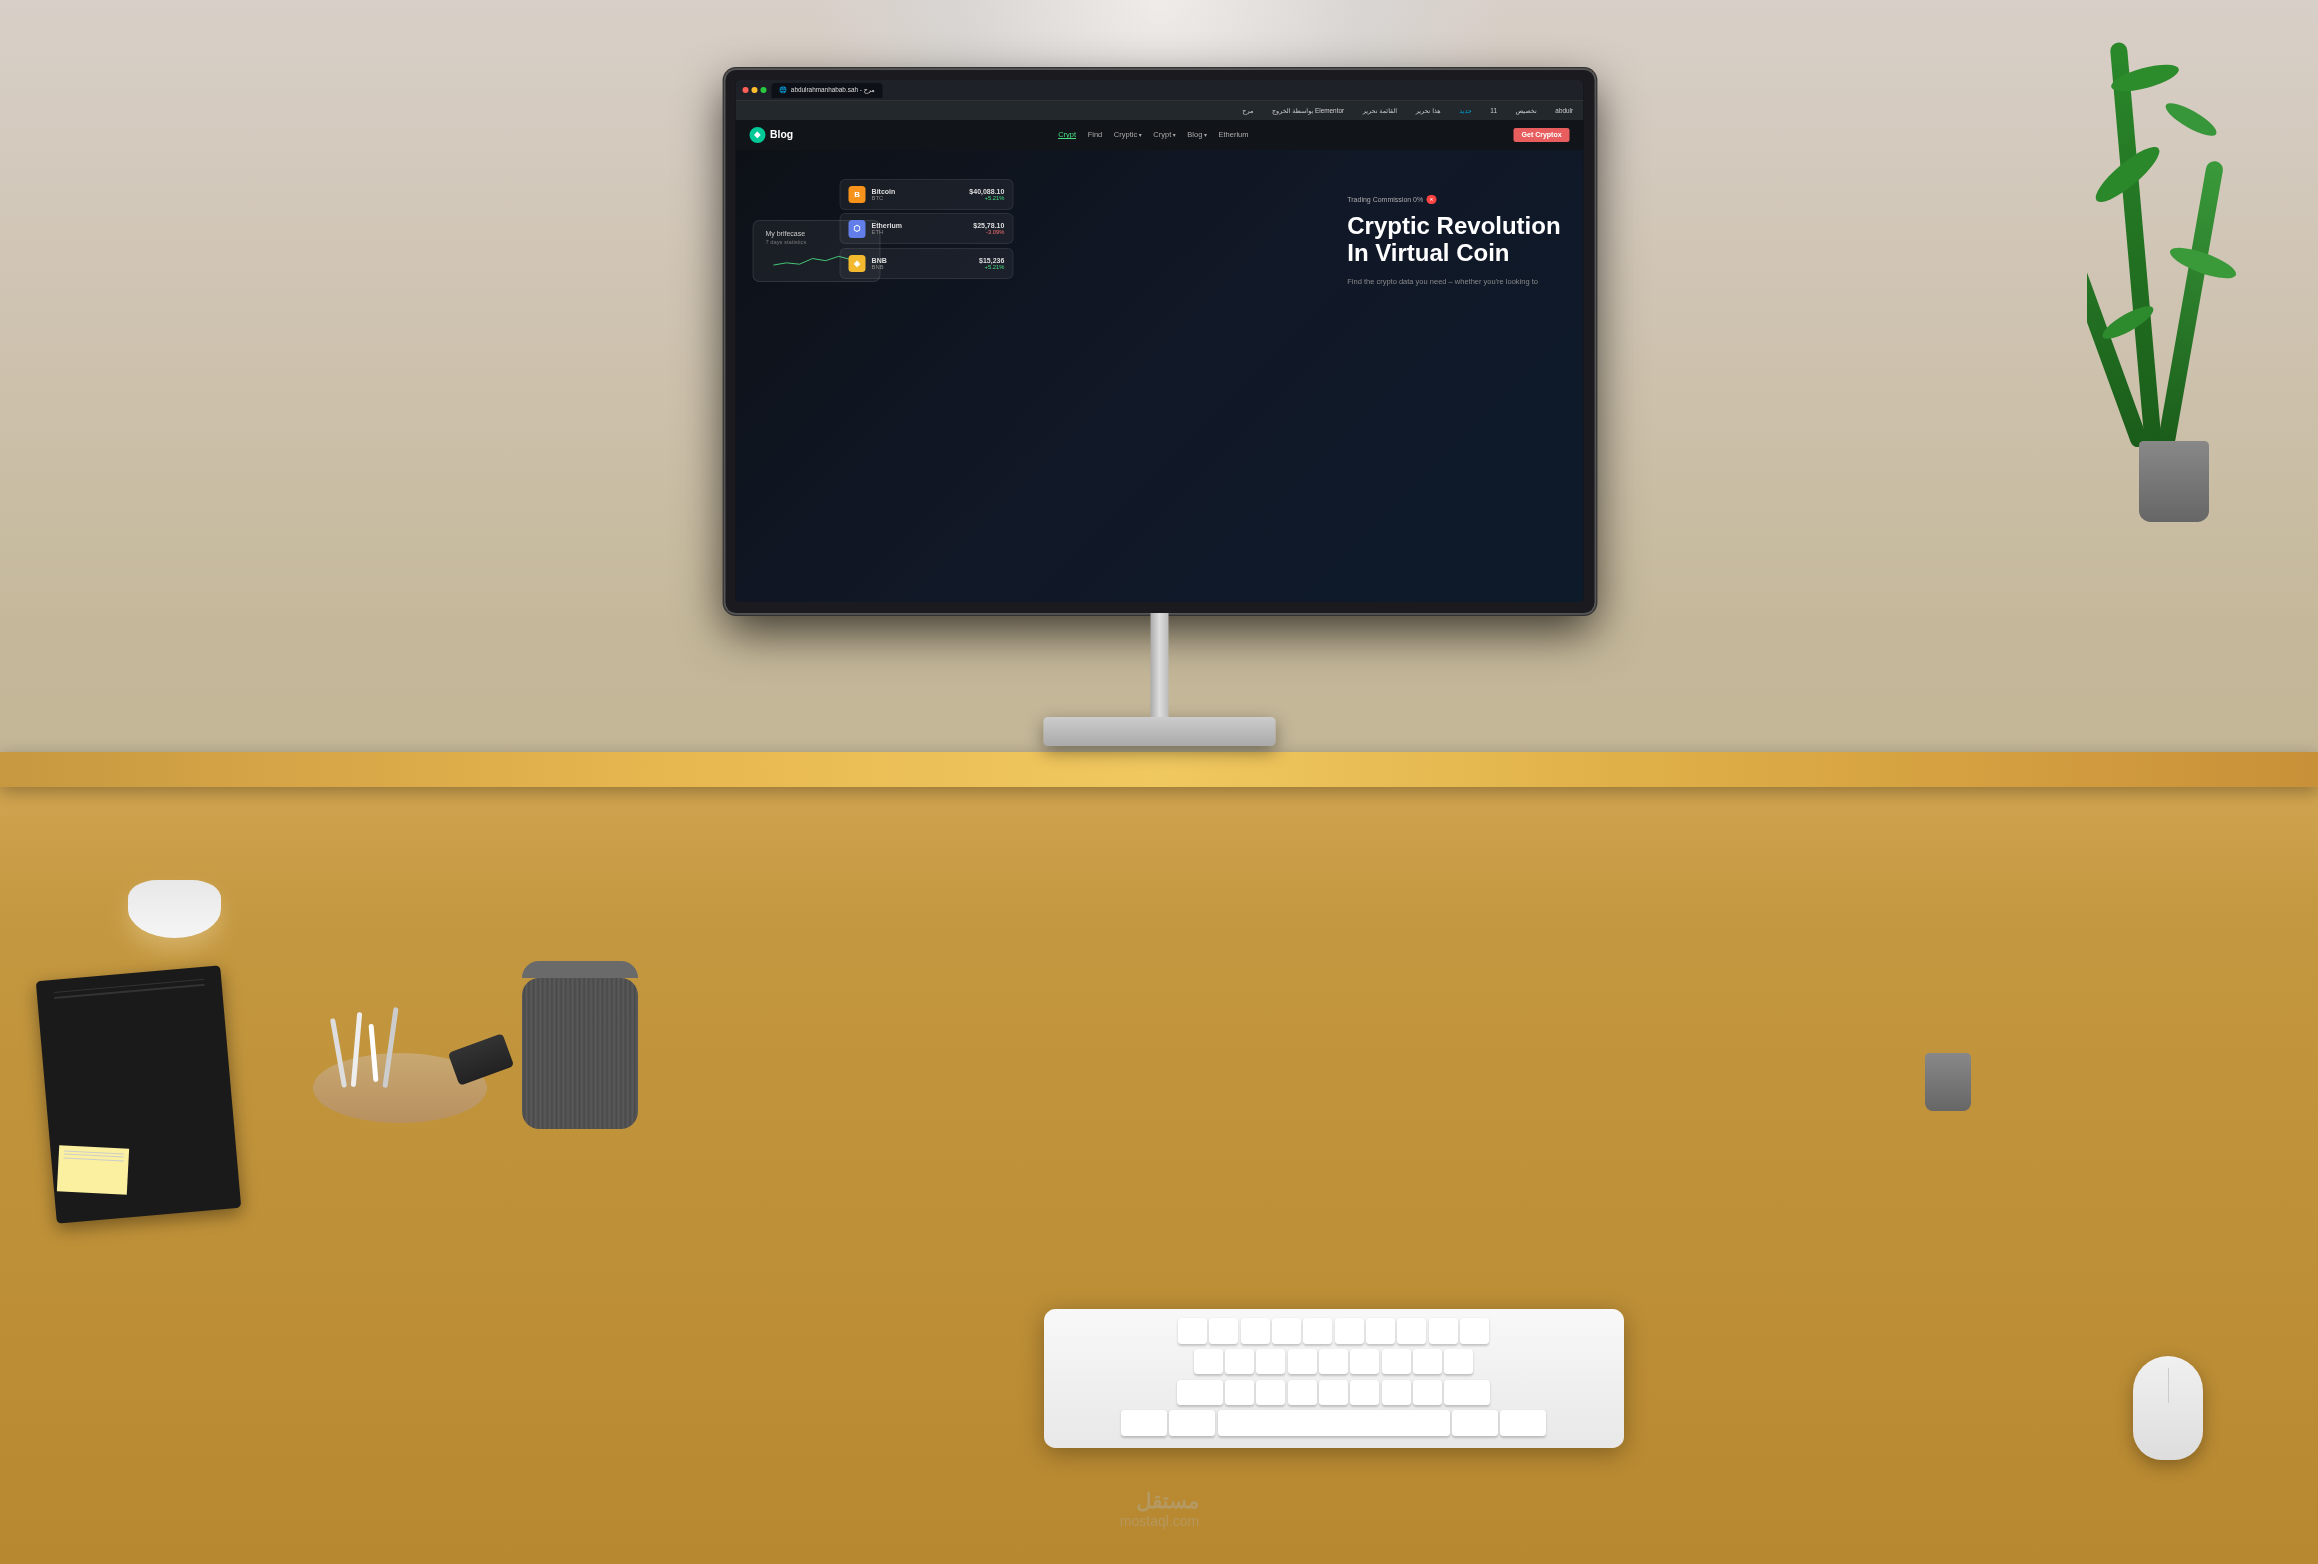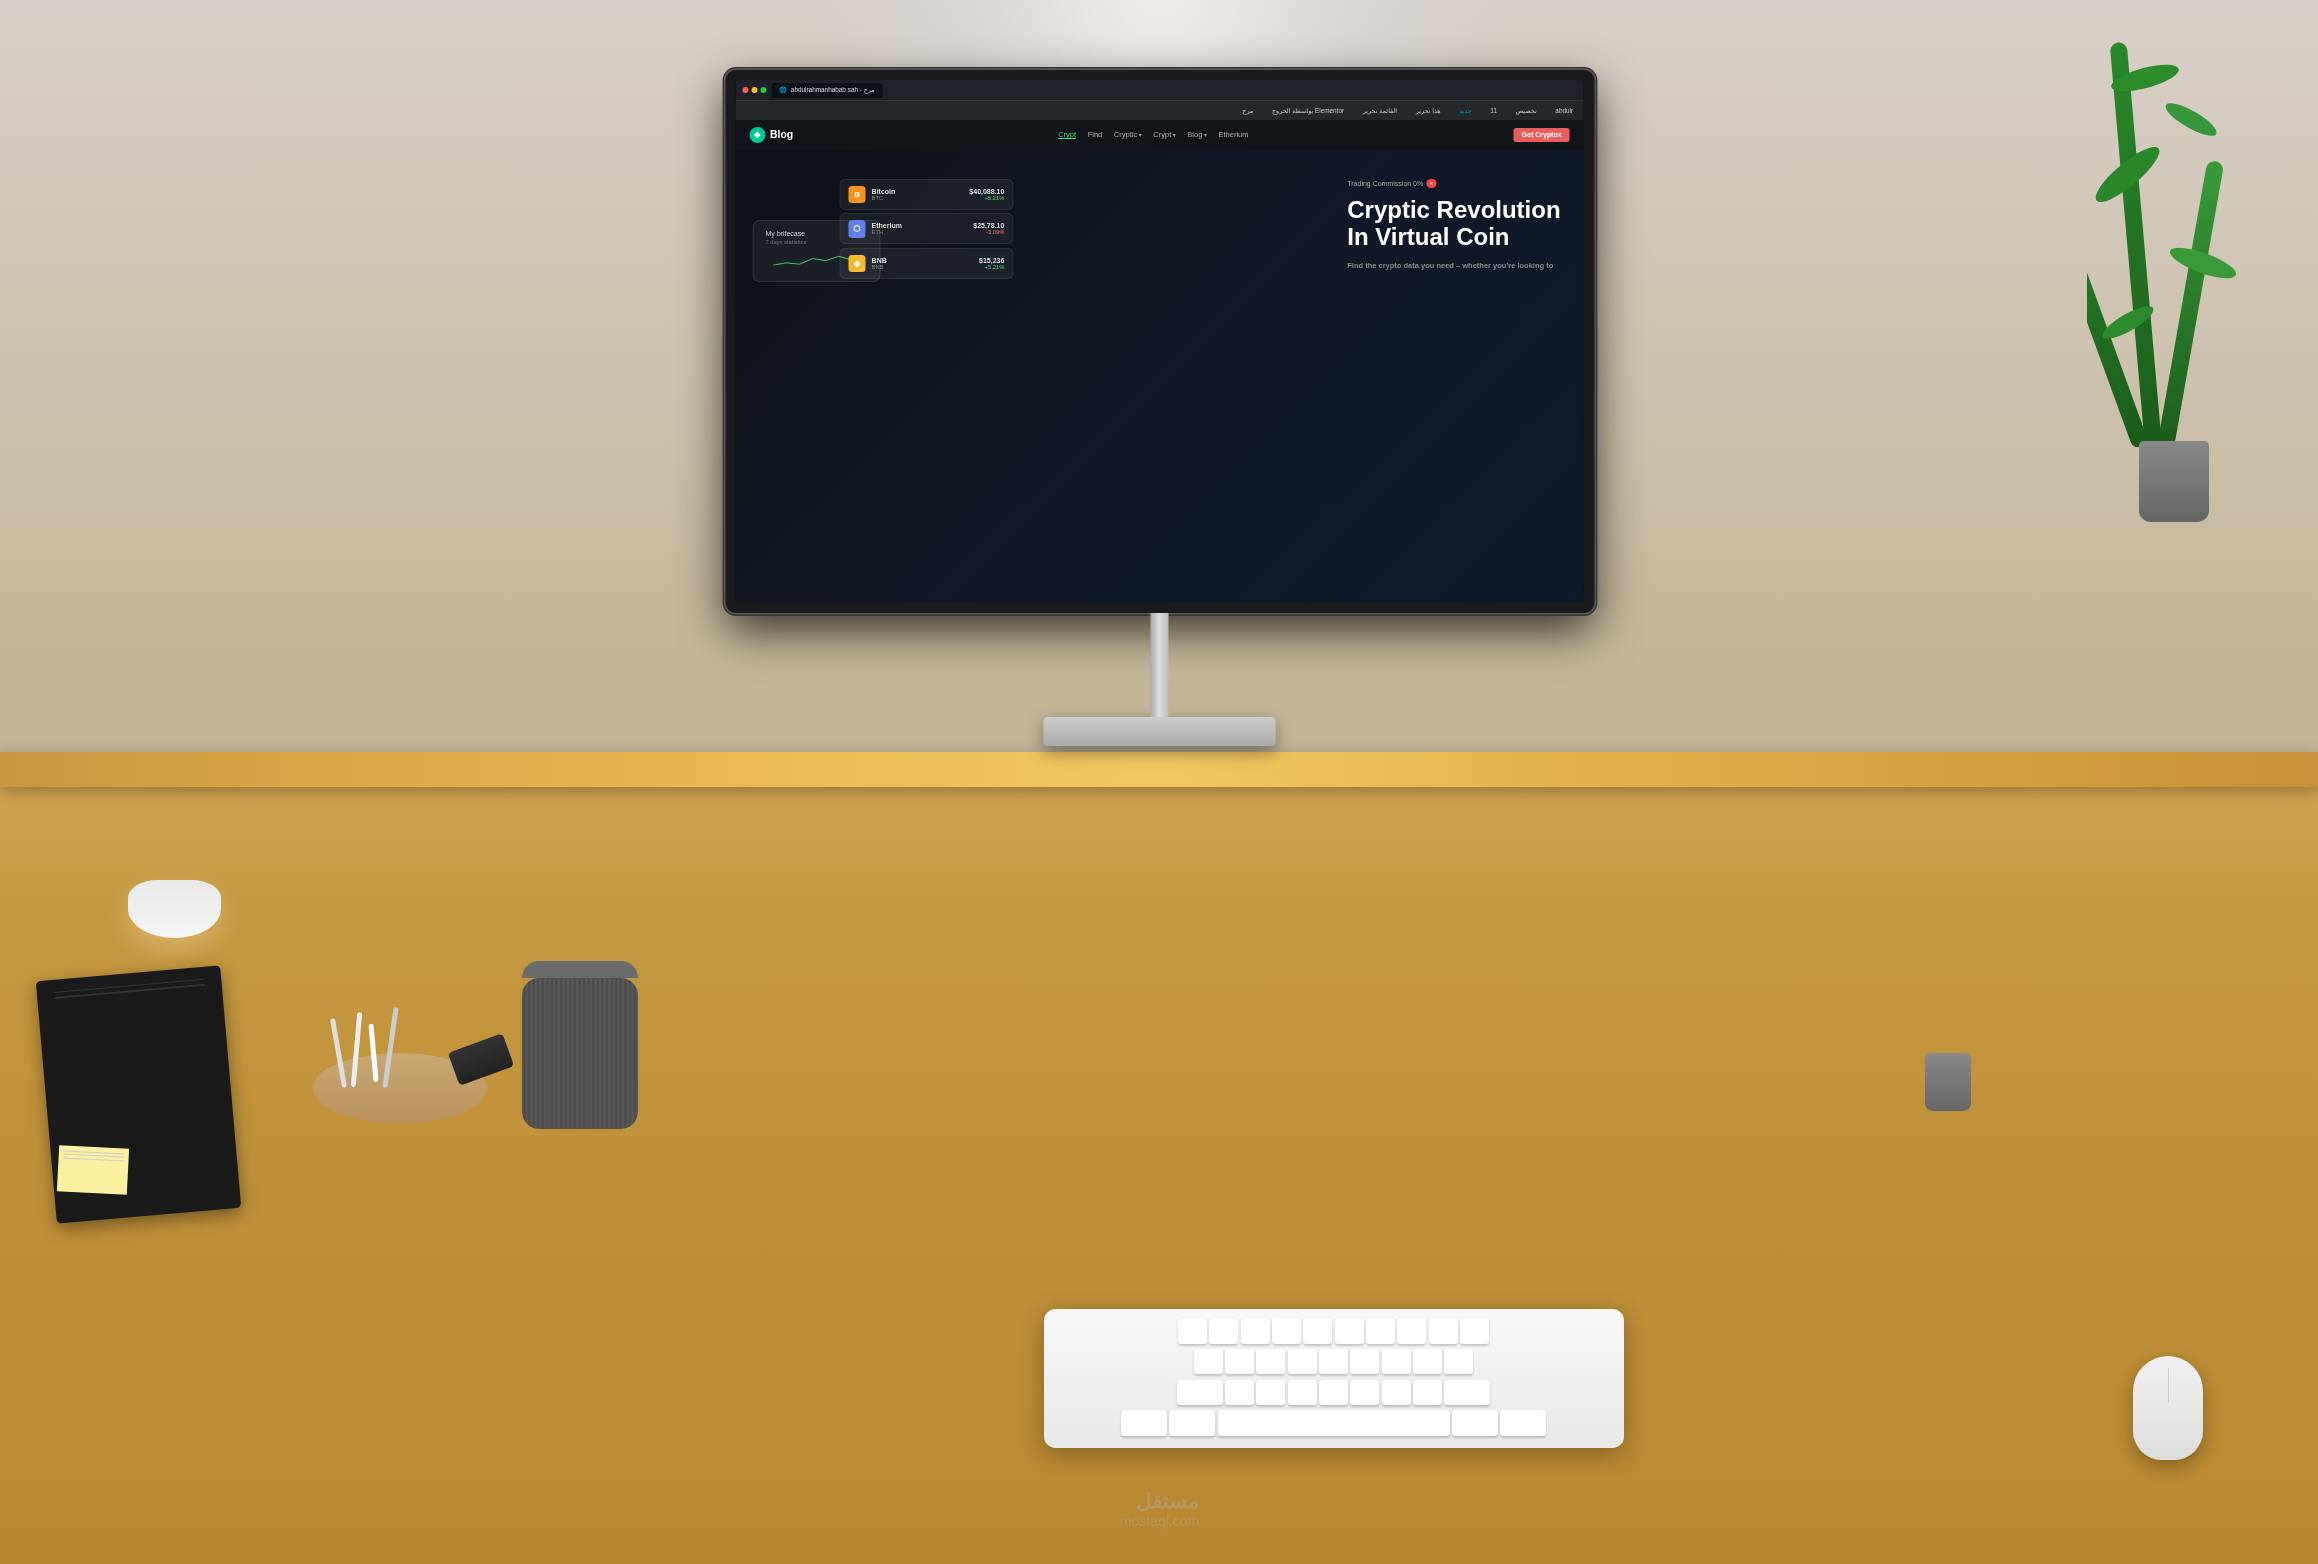--- a/index.html
+++ b/index.html
@@ -300,21 +300,21 @@
     .crypto-price { text-align: right; }
     .price-value { color: #ddd; font-size: 7px; font-weight: bold; }
     .price-change { font-size: 5.8px; }
     .price-up { color: #4ade80; }
     .price-down { color: #f87171; }
 
     
     .hero-content {
       position: absolute;
       right: 23px;
-      top: 29px;
+      top: 45px;
       max-width: 290px;
     }
 
     .trading-badge {
       display: flex;
       align-items: center;
       gap: 3.5px;
       margin-bottom: 9.3px;
       font-size: 7px;
       color: #aaa;
@@ -336,21 +336,20 @@
       font-weight: 900;
       color: white;
       line-height: 1.1;
       margin-bottom: 9.3px;
     }
 
     .hero-description {
       color: #888;
       font-size: 7.5px;
       line-height: 1.6;
-      font-weight: bold;
     }
 
     
     .lamp {
       position: absolute;
       bottom: 394px;
       left: 116px;
       width: 116px;
       height: 290px;
     }

